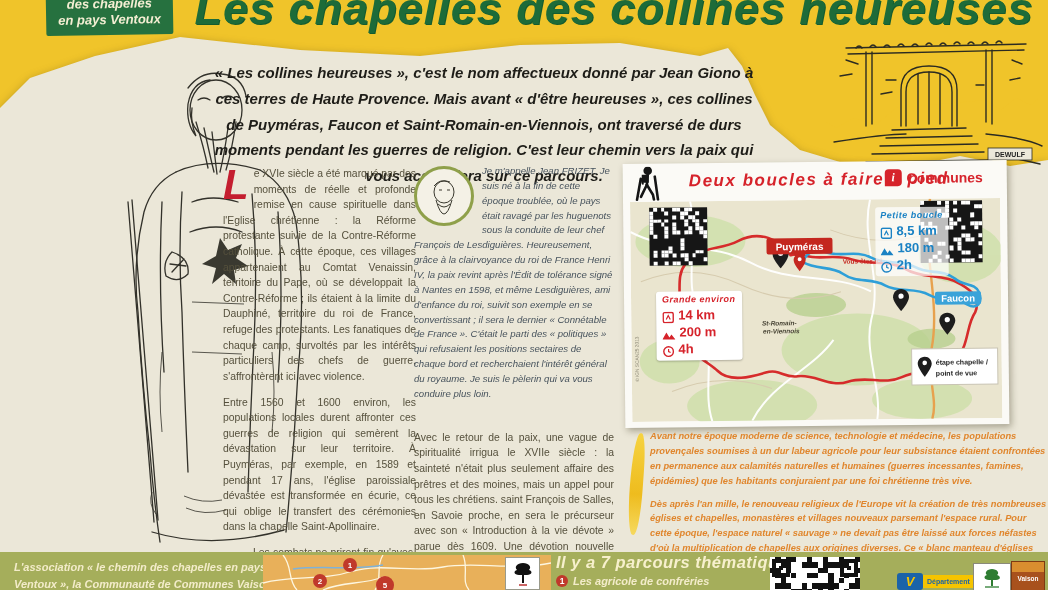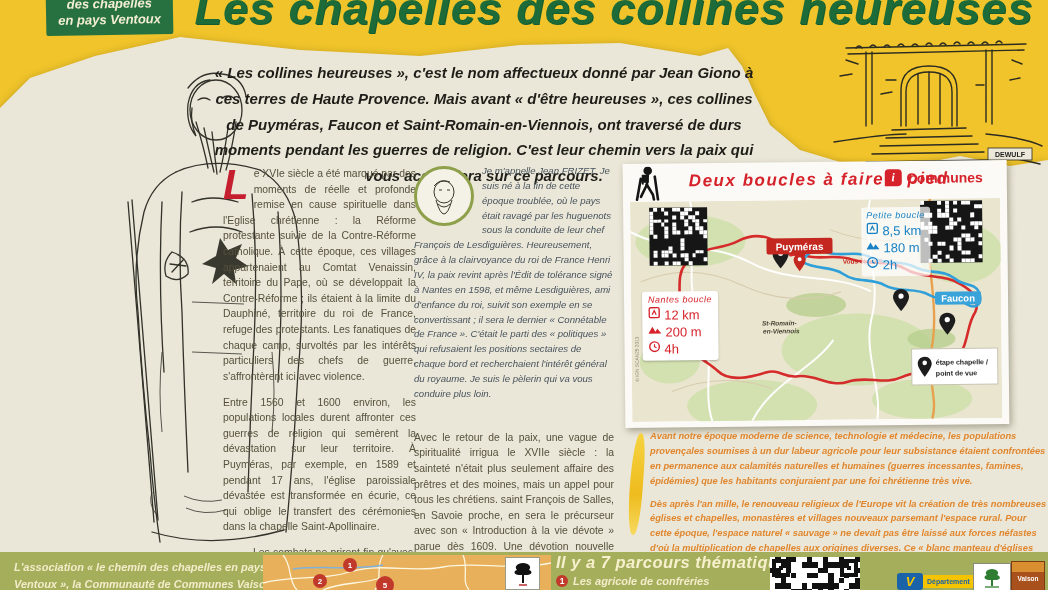--- a/index.html
+++ b/index.html
@@ -47,23 +47,23 @@
   .parcours{position:absolute;right:24px;top:8px;display:flex;align-items:center;gap:5px;}
   .info-icon{width:17px;height:17px;background:#d6232b;border-radius:4px 4px 4px 0;color:#fff;
     font-weight:bold;font-style:italic;font-size:12px;display:flex;align-items:center;
     justify-content:center;font-family:"Liberation Serif",serif;}
   .parcours-label{color:#d6232b;font-weight:bold;font-size:14px;}
   .map-area{position:absolute;left:7px;top:38px;}
   .qr{position:absolute;background:#161616;overflow:hidden;}
   .qr i{position:absolute;background:#fff;}
   .qr1{left:26px;top:44px;width:58px;height:58px;}
   .qr2{left:297px;top:40px;width:62px;height:62px;}
-  .stats{position:absolute;font-weight:normal;}
+  .stats{position:absolute;font-weight:bold;margin-left:14px;}
   .stats .lbl{font-size:9px;font-style:italic;letter-spacing:.5px;margin-bottom:2px;}
-  .stat-row{display:flex;align-items:flex-start;gap:4px;font-size:13px;line-height:17px;}
+  .stat-row{display:flex;align-items:flex-end;gap:4px;font-size:13px;line-height:17px;}
   .petite{left:238px;top:46px;color:#1a82c4;background:rgba(255,255,255,.72);padding:3px 5px;border-radius:3px;}
   .grande{left:18px;top:128px;color:#d6232b;background:#fff;padding:3px 6px;border-radius:3px;
     box-shadow:0 1px 2px rgba(0,0,0,.25);}
   
   .aside{position:absolute;left:622px;top:429px;width:432px;z-index:4;}
   .brush{position:absolute;left:8px;top:4px;width:13px;height:102px;
     background:linear-gradient(180deg,#f6d341,#eebc1e 60%,#f6d95e);border-radius:60% 40% 50% 50%;
     transform:rotate(4deg);}
   .aside .txt{margin-left:28px;width:398px;color:#e0862d;font-size:9.3px;line-height:1.6;
     font-style:italic;font-weight:bold;}
@@ -458,27 +458,27 @@
       <div class="stat-row">
           <svg width="12" height="12" viewBox="0 0 12 12">
             <circle cx="6" cy="6" r="4.8" fill="none" stroke="currentColor" stroke-width="1.4"></circle>
             <path d="M6,3.5 L6,6 L8,7" stroke="currentColor" stroke-width="1.2" fill="none"></path>
           </svg>
           <span>2h</span>
         </div>
     </div>
 
     <div class="stats grande">
-      <div class="lbl">Nantes boucle</div>
+      <div class="lbl">Grande environ</div>
       <div class="stat-row">
           <svg width="12" height="12" viewBox="0 0 12 12">
             <rect x="1" y="1" width="10" height="10" rx="1.5" fill="none" stroke="currentColor" stroke-width="1.4"></rect>
             <path d="M4,8 L6,4 L8,8" stroke="currentColor" stroke-width="1.2" fill="none"></path>
           </svg>
-          <span>12 km</span>
+          <span>14 km</span>
         </div>
       <div class="stat-row">
           <svg width="13" height="11" viewBox="0 0 13 11">
             <path d="M0,10 L4,3 L7,8 L9,5 L13,10 Z" fill="currentColor"></path>
           </svg>
           <span>200 m</span>
         </div>
       <div class="stat-row">
           <svg width="12" height="12" viewBox="0 0 12 12">
             <circle cx="6" cy="6" r="4.8" fill="none" stroke="currentColor" stroke-width="1.4"></circle>

